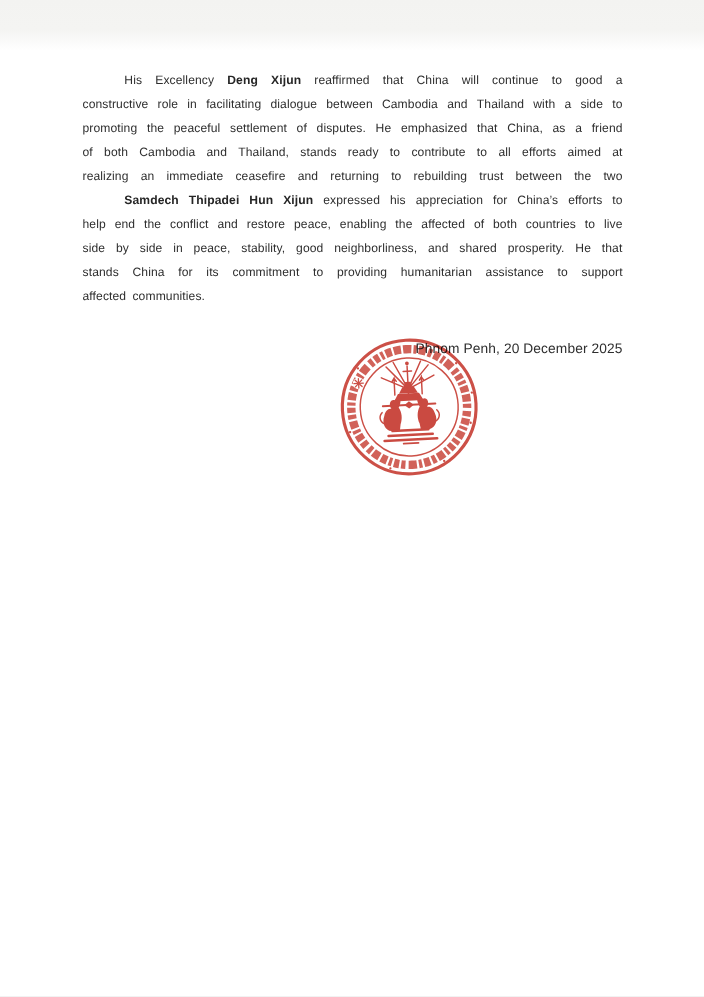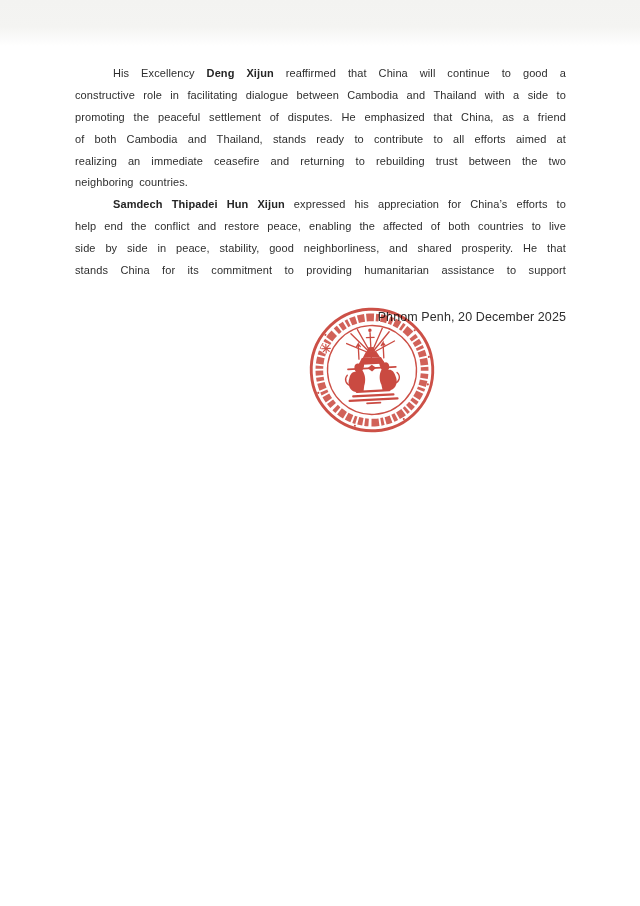--- a/index.html
+++ b/index.html
@@ -137,21 +137,20 @@
           <span>ceasefire</span>
           <span>and</span>
           <span>returning</span>
           <span>to</span>
           <span>rebuilding</span>
           <span>trust</span>
           <span>between</span>
           <span>the</span>
           <span>two</span>
         </div>
-        <div class="tline last"><span>neighboring</span> <span>countries.</span></div>
         <div class="tline first">
           <span class="b">Samdech</span>
           <span class="b">Thipadei</span>
           <span class="b">Hun</span>
           <span class="b">Xijun</span>
           <span>expressed</span>
           <span>his</span>
           <span>appreciation</span>
           <span>for</span>
           <span>China’s</span>
@@ -196,20 +195,21 @@
           <span>for</span>
           <span>its</span>
           <span>commitment</span>
           <span>to</span>
           <span>providing</span>
           <span>humanitarian</span>
           <span>assistance</span>
           <span>to</span>
           <span>support</span>
         </div>
+        <div class="tline last"><span>affected</span> <span>communities.</span></div>
       </div>
     <div class="dateline">Phnom Penh, 20 December 2025</div>
   </div>
 
   <div class="stamp">
     <svg viewBox="0 0 140 140" width="134" height="134" xmlns="http://www.w3.org/2000/svg">
       <g transform="rotate(-3 70 70)">
 
         <circle cx="70" cy="70" r="63.5" fill="none" stroke="#c84137" stroke-width="3"></circle>
         <circle cx="70" cy="70" r="46.5" fill="none" stroke="#c84137" stroke-width="1.4"></circle>

